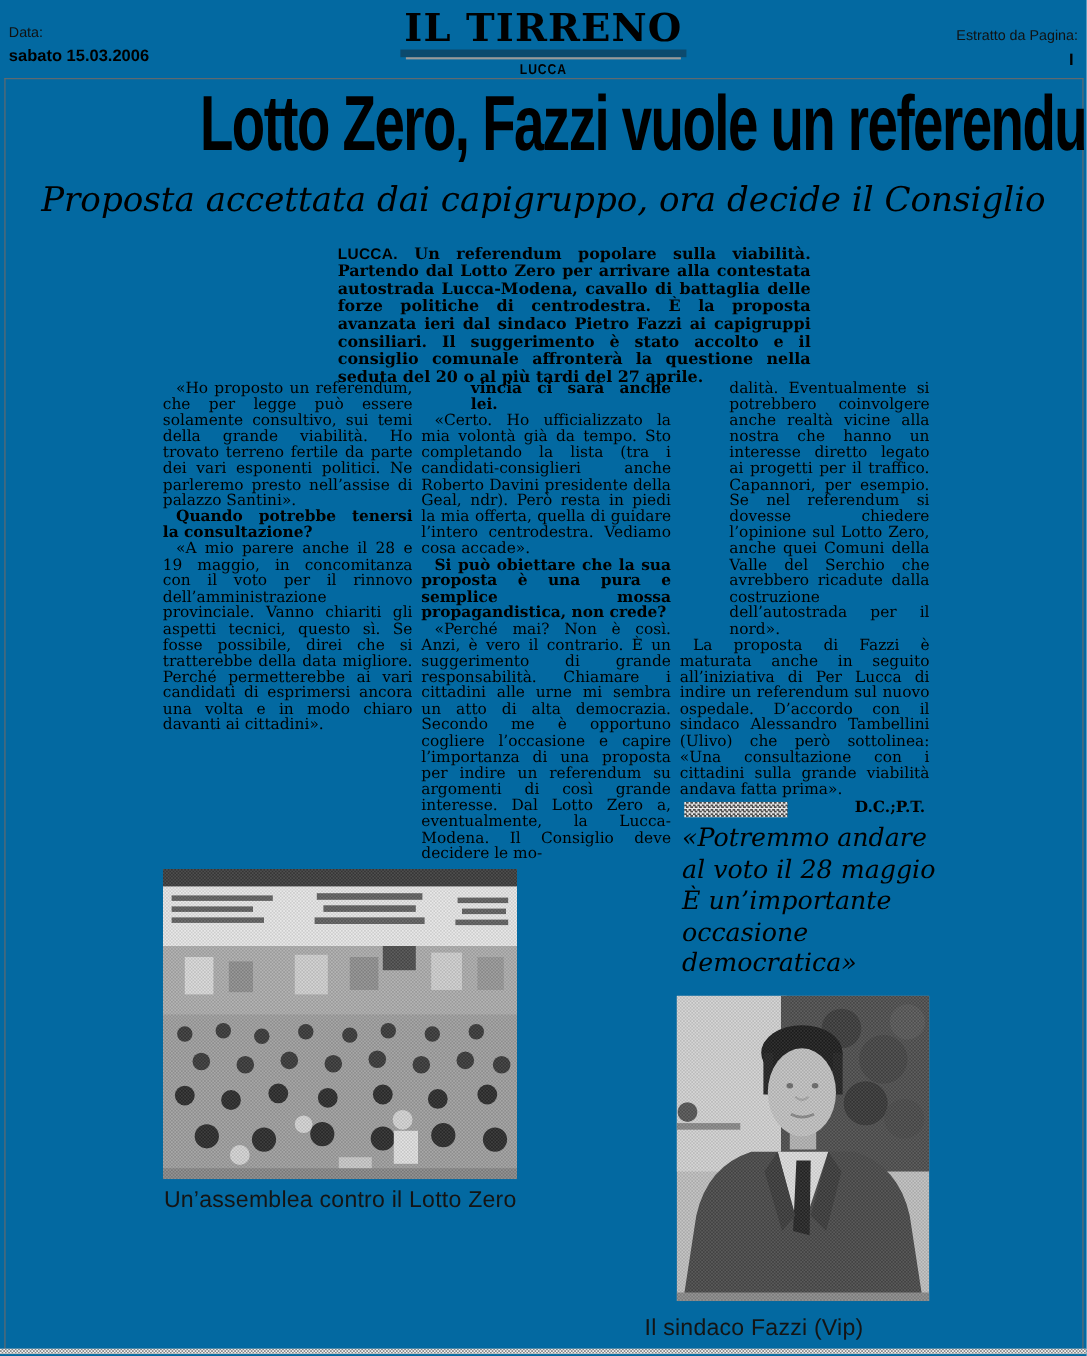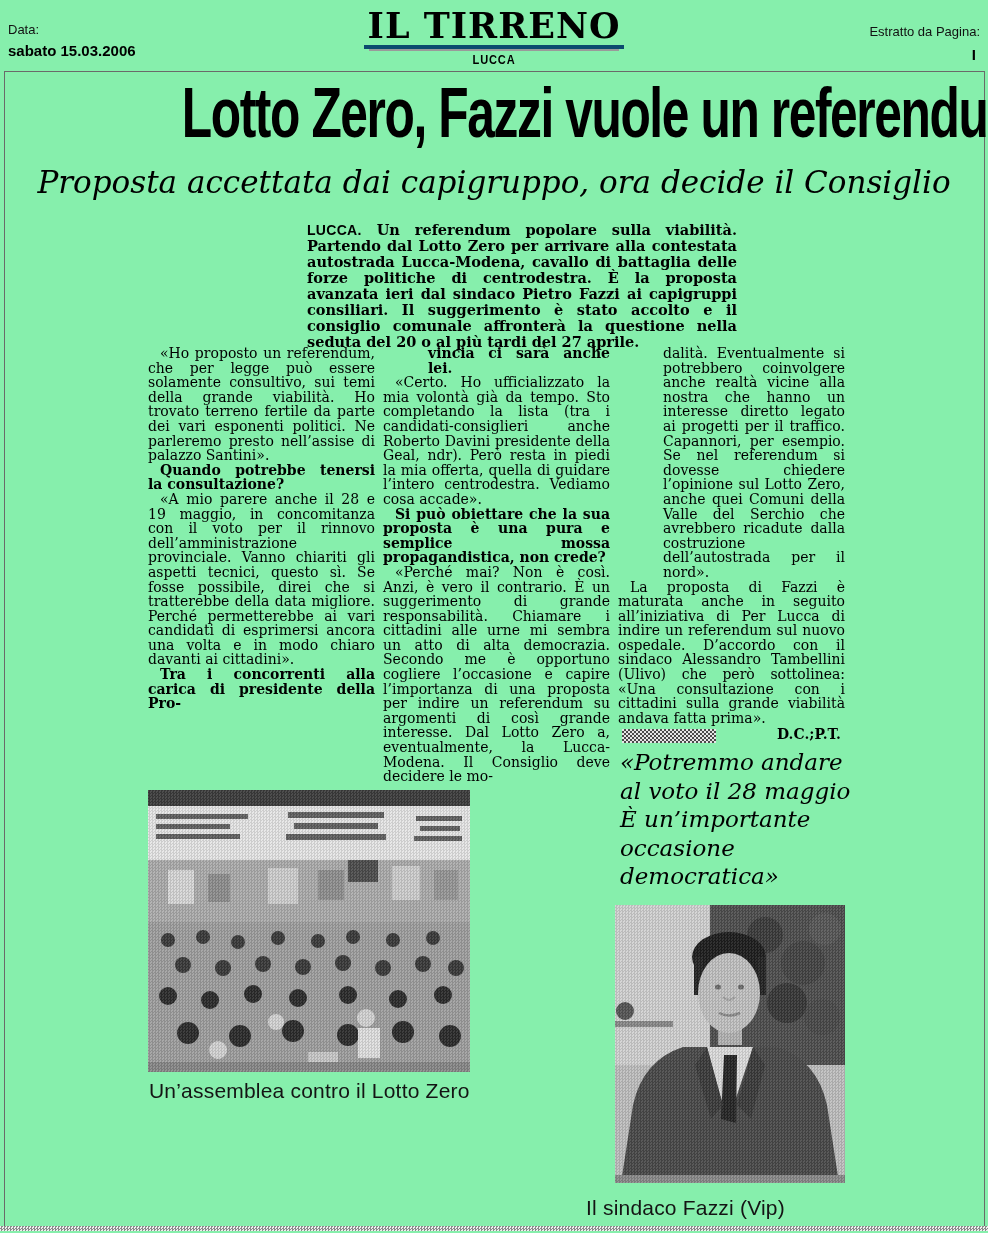--- a/index.html
+++ b/index.html
@@ -1,30 +1,30 @@
 <!DOCTYPE html>
 <html><head>
 <meta charset="utf-8">
 <style>
   html,body { margin:0; padding:0; background:#fff; }
   .page {
-    position:relative; width:988px; height:1233px; background:#86efac;
+    position:relative; width:988px; height:1233px; background:#0369a1;
     font-family:"Liberation Sans", sans-serif; color:#000; overflow:hidden;
   }
 
   
   .lbl { font-size:13px; color:#111; }
   .val { font-size:15px; font-weight:bold; color:#000; }
   .hdr-date-label { position:absolute; left:8px; top:22px; }
   .hdr-date-value { position:absolute; left:8px; top:42px; }
   .hdr-center { position:absolute; left:0; right:0; top:8px; text-align:center; }
   .masthead {
     display:inline-block; font-family:"DejaVu Serif", serif; font-weight:bold;
     font-size:35px; letter-spacing:1px; line-height:1;
-    border-bottom:4px solid #0c4a6e; padding:0 4px 2px 4px;
+    border-bottom:7px solid #0c4a6e; padding:0 4px 2px 4px;
     box-shadow:0 7px 0 -5px #9a9a9a;
   }
   .edition { margin-top:3px; font-weight:bold; font-size:13px; letter-spacing:1px;
     font-family:"Liberation Sans", sans-serif; transform:scaleX(.85); }
   .hdr-page-label { position:absolute; right:8px; top:24px; text-align:right; }
   .hdr-page-value { position:absolute; right:12px; top:46px; text-align:right; }
 
   
   .frame {
     position:absolute; left:4px; top:71px; width:979px; height:1156px;
@@ -115,21 +115,20 @@
   <p class="lead">
     <span class="loc">LUCCA.</span>
     <span>Un referendum popolare sulla viabilità. Partendo dal Lotto Zero per arrivare alla contestata autostrada Lucca-Modena, cavallo di battaglia delle forze politiche di centrodestra. È la proposta avanzata ieri dal sindaco Pietro Fazzi ai capigruppi consiliari. Il suggerimento è stato accolto e il consiglio comunale affronterà la questione nella seduta del 20 o al più tardi del 27 aprile.</span>
   </p>
 
   <section class="columns">
     <div class="col">
       <p class="a">«Ho proposto un referendum, che per legge può essere solamente consultivo, sui temi della grande viabilità. Ho trovato terreno fertile da parte dei vari esponenti politici. Ne parleremo presto nell’assise di palazzo Santini».</p>
       <p class="q">Quando potrebbe tenersi la consultazione?</p>
       <p class="a">«A mio parere anche il 28 e 19 maggio, in concomitanza con il voto per il rinnovo dell’amministrazione provinciale. Vanno chiariti gli aspetti tecnici, questo sì. Se fosse possibile, direi che si tratterebbe della data migliore. Perché permetterebbe ai vari candidati di esprimersi ancora una volta e in modo chiaro davanti ai cittadini».</p>
-      <p class="q">Tra i concorrenti alla carica di presidente della Pro-</p>
     </div>
     <div class="col">
       <p class="q cont">vincia ci sarà anche lei.</p>
       <p class="a">«Certo. Ho ufficializzato la mia volontà già da tempo. Sto completando la lista (tra i candidati-consiglieri anche Roberto Davini presidente della Geal, ndr). Però resta in piedi la mia offerta, quella di guidare l’intero centrodestra. Vediamo cosa accade».</p>
       <p class="q">Si può obiettare che la sua proposta è una pura e semplice mossa propagandistica, non crede?</p>
       <p class="a">«Perché mai? Non è così. Anzi, è vero il contrario. È un suggerimento di grande responsabilità. Chiamare i cittadini alle urne mi sembra un atto di alta democrazia. Secondo me è opportuno cogliere l’occasione e capire l’importanza di una proposta per indire un referendum su argomenti di così grande interesse. Dal Lotto Zero a, eventualmente, la Lucca-Modena. Il Consiglio deve decidere le mo-</p>
     </div>
     <div class="col">
       <p class="a cont">dalità. Eventualmente si potrebbero coinvolgere anche realtà vicine alla nostra che hanno un interesse diretto legato ai progetti per il traffico. Capannori, per esempio. Se nel referendum si dovesse chiedere l’opinione sul Lotto Zero, anche quei Comuni della Valle del Serchio che avrebbero ricadute dalla costruzione dell’autostrada per il nord».</p>
       <p class="a">La proposta di Fazzi è maturata anche in seguito all’iniziativa di Per Lucca di indire un referendum sul nuovo ospedale. D’accordo con il sindaco Alessandro Tambellini (Ulivo) che però sottolinea: «Una consultazione con i cittadini sulla grande viabilità andava fatta prima».</p>

